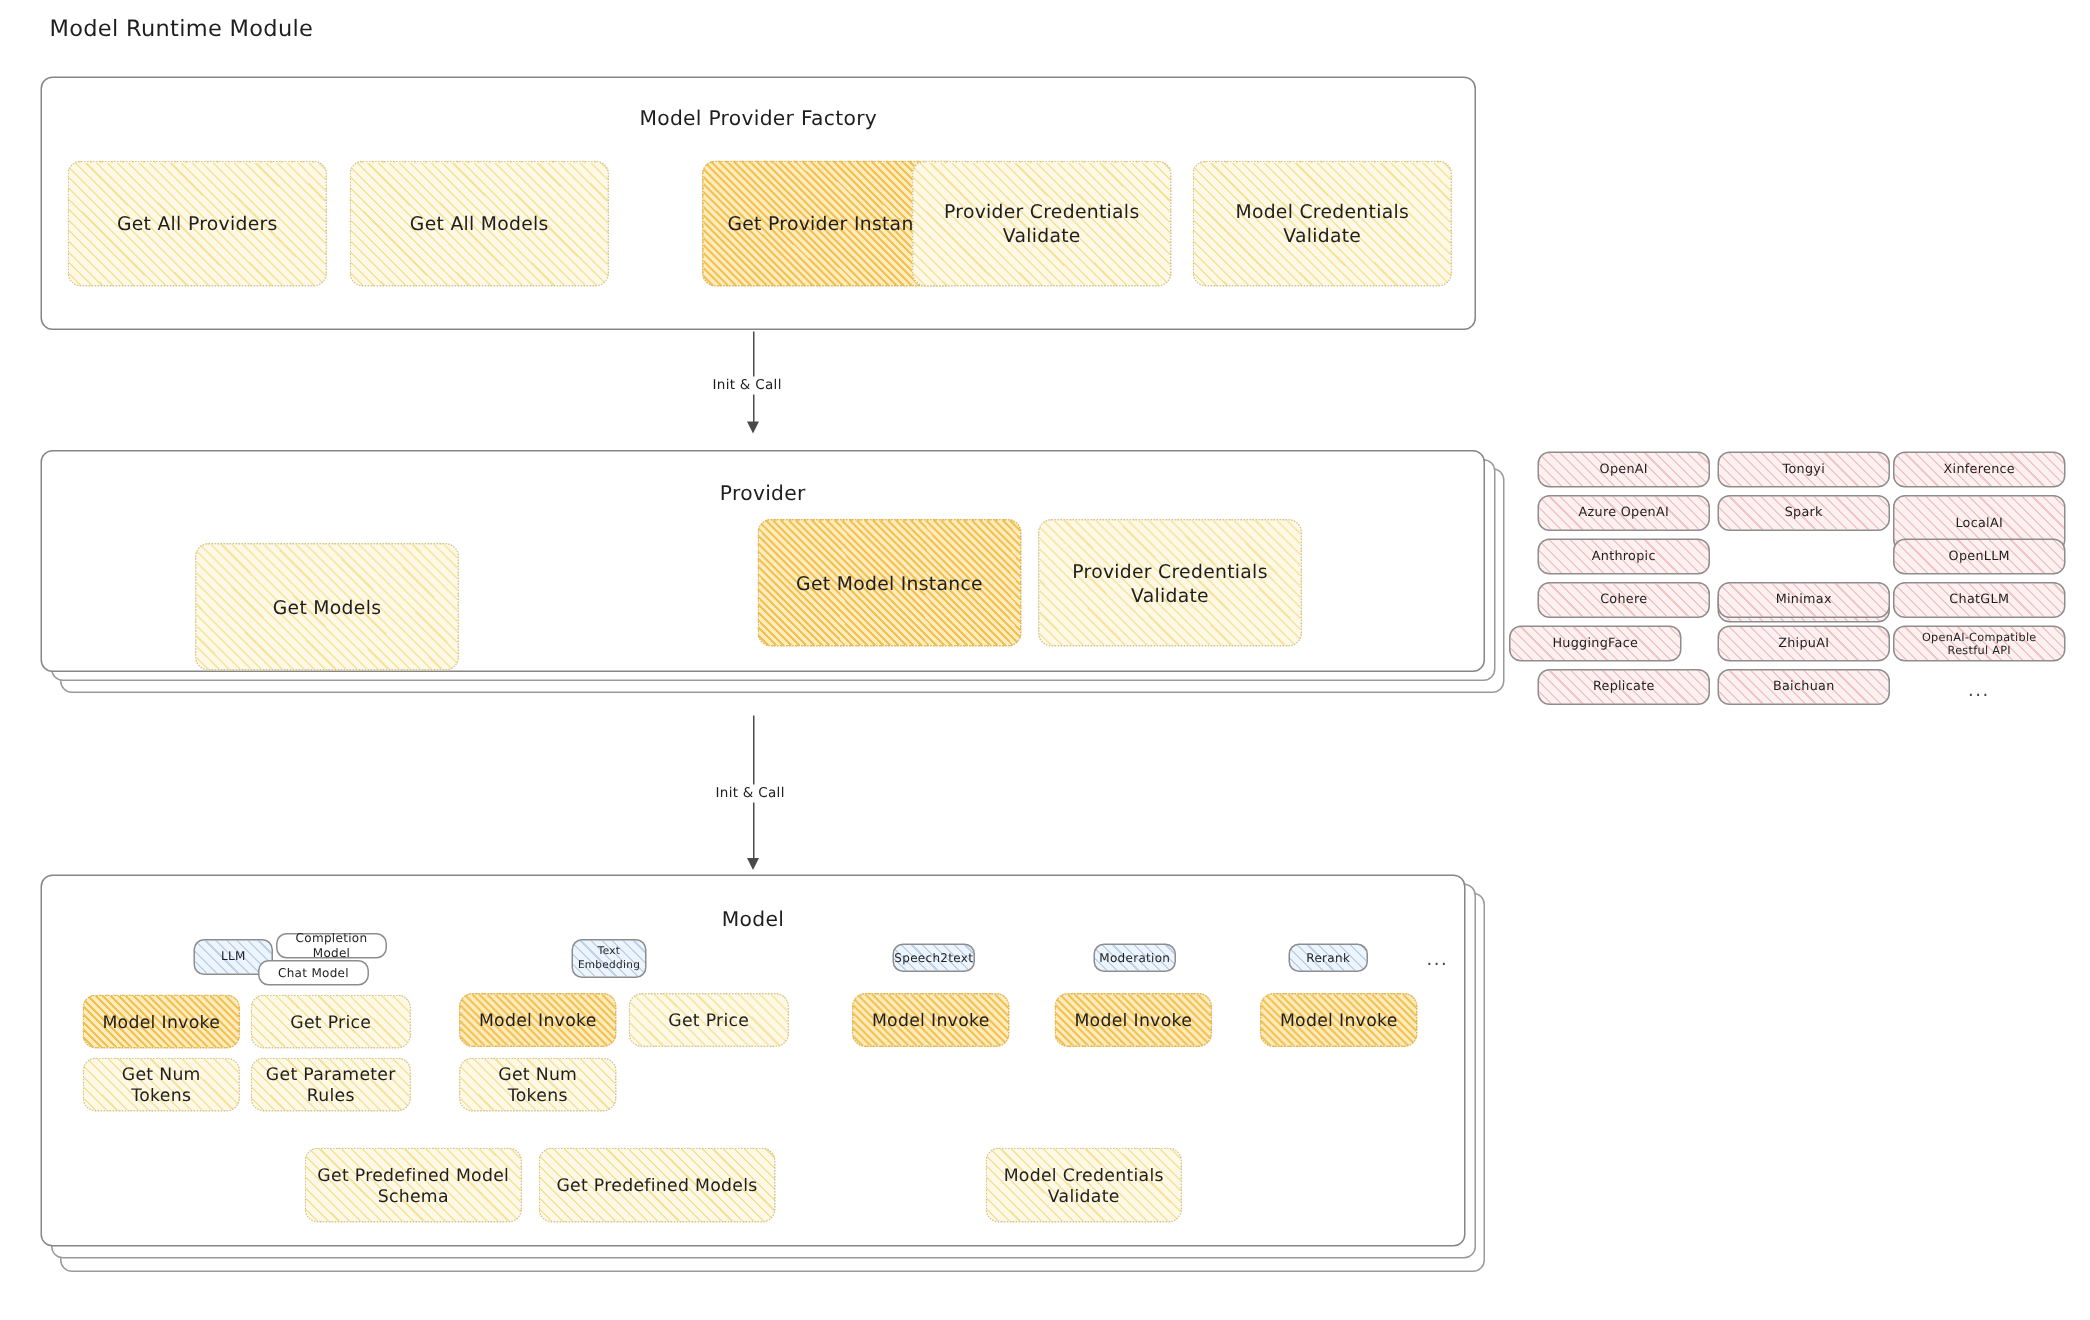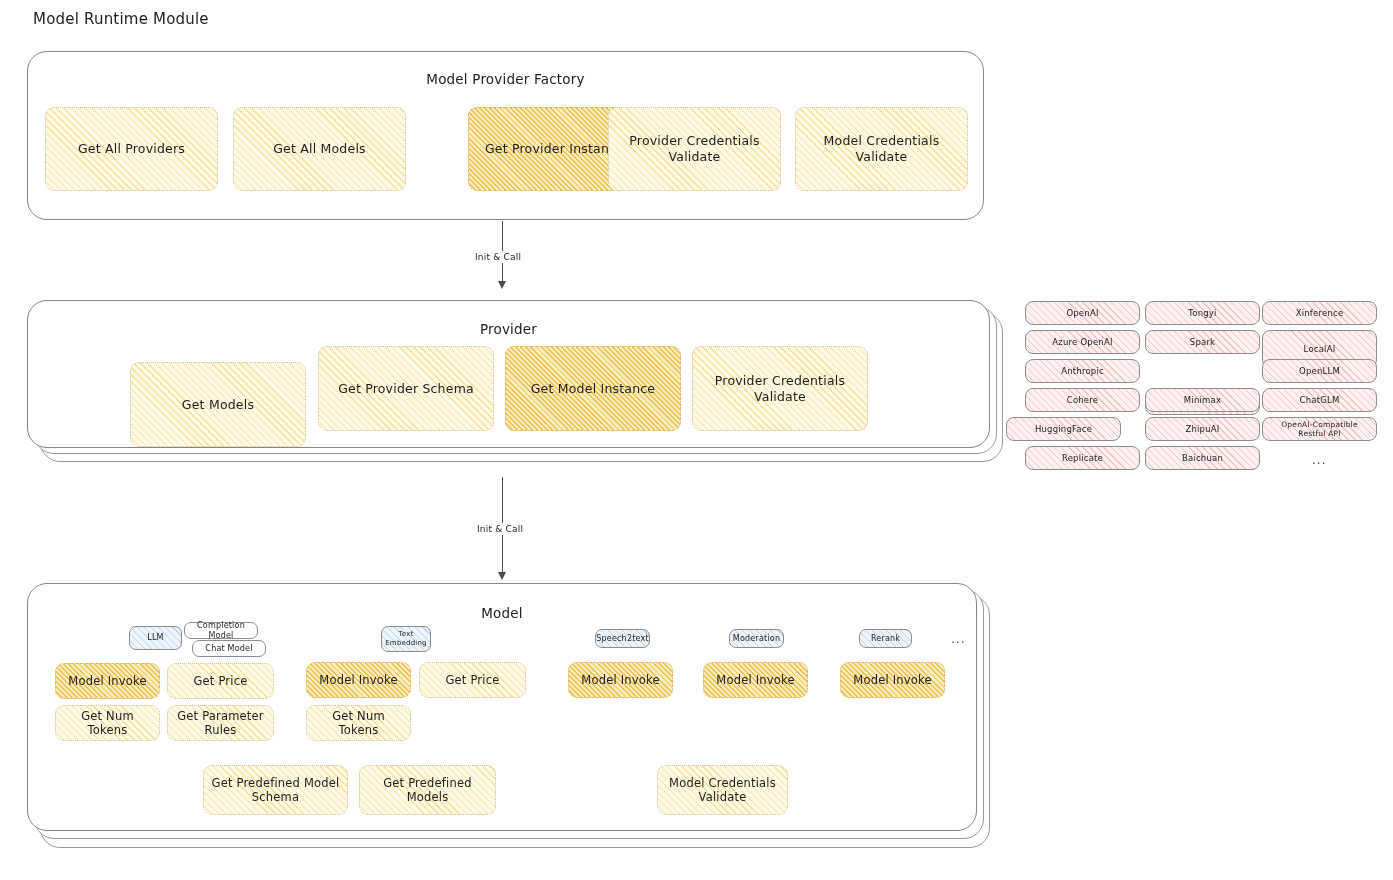--- a/index.html
+++ b/index.html
@@ -33,21 +33,21 @@
     font-size: 15px;
     color: #1e1e1e;
     white-space: nowrap;
   }
 
   
   .sketch-card {
     position: absolute;
     background: #ffffff;
     border: 1.2px solid #868686;
-    border-radius: 20px;
+    border-radius: 8px;
   }
   .sketch-card.layer {
     background: #ffffff;
     border-color: #9a9a9a;
   }
 
   .card-title {
     position: absolute;
     left: 0;
     right: 0;
@@ -194,23 +194,20 @@
 
   <div class="sketch-card layer" style="left:40px; top:312px; width:963px; height:150px;"></div>
   <div class="sketch-card layer" style="left:34px; top:306px; width:963px; height:148px;"></div>
   <div class="sketch-card" style="left:27px; top:300px; width:963px; height:148px;">
     <div class="card-title hand" style="top:20px;">Provider</div>
   </div>
 
   <div class="node n-yellow hand f13" style="left:130px; top:346px; width:176px; height:85px;margin-top:16px;">
     <span>Get Models</span>
   </div>
-  <div class="node n-yellow hand f13" style="left:318px; top:346px; width:176px; height:85px;">
-    <span>Get Provider Schema</span>
-  </div>
   <div class="node n-orange hand f13" style="left:505px; top:346px; width:176px; height:85px;">
     <span>Get Model Instance</span>
   </div>
   <div class="node n-yellow hand f13" style="left:692px; top:346px; width:176px; height:85px;">
     <span>Provider Credentials Validate</span>
   </div>
 
   <div class="node n-pink hand" style="left:1025px; top:301px; width:115px; height:24px;">
     <span>OpenAI</span>
   </div>
@@ -275,21 +272,21 @@
   <div class="sketch-card" style="left:27px; top:583px; width:950px; height:248px;">
     <div class="card-title hand" style="top:21px;">Model</div>
   </div>
 
   <div class="node n-blue hand" style="left:129px; top:626px; width:53px; height:24px;">
     <span>LLM</span>
   </div>
   <div class="node n-plain hand" style="left:184px; top:622px; width:74px; height:17px;">
     <span>Completion Model</span>
   </div>
-  <div class="node n-plain hand" style="left:192px; top:640px; width:74px; height:17px;">
+  <div class="node n-plain hand" style="left:172px; top:640px; width:74px; height:17px;">
     <span>Chat Model</span>
   </div>
 
   <div class="node n-orange hand f12" style="left:55px; top:663px; width:105px; height:36px;">
     <span>Model Invoke</span>
   </div>
   <div class="node n-yellow hand f12" style="left:167px; top:663px; width:107px; height:36px;">
     <span>Get Price</span>
   </div>
   <div class="node n-yellow hand f12" style="left:55px; top:705px; width:105px; height:36px;">
@@ -332,20 +329,20 @@
   </div>
   <div class="node n-orange hand f12" style="left:840px; top:662px; width:105px; height:36px;">
     <span>Model Invoke</span>
   </div>
 
   <div class="ellipsis hand" style="left:951px; top:632px;">...</div>
 
   <div class="node n-yellow hand f12" style="left:203px; top:765px; width:145px; height:50px;">
     <span>Get Predefined Model Schema</span>
   </div>
-  <div class="node n-yellow hand f12" style="left:359px; top:765px; width:137px; height:50px;">
+  <div class="node n-yellow hand f12" style="left:359px; top:765px; width:158px; height:50px;">
     <span>Get Predefined Models</span>
   </div>
   <div class="node n-yellow hand f12" style="left:657px; top:765px; width:131px; height:50px;">
     <span>Model Credentials Validate</span>
   </div>
 
 </div>
 
 </body></html>

